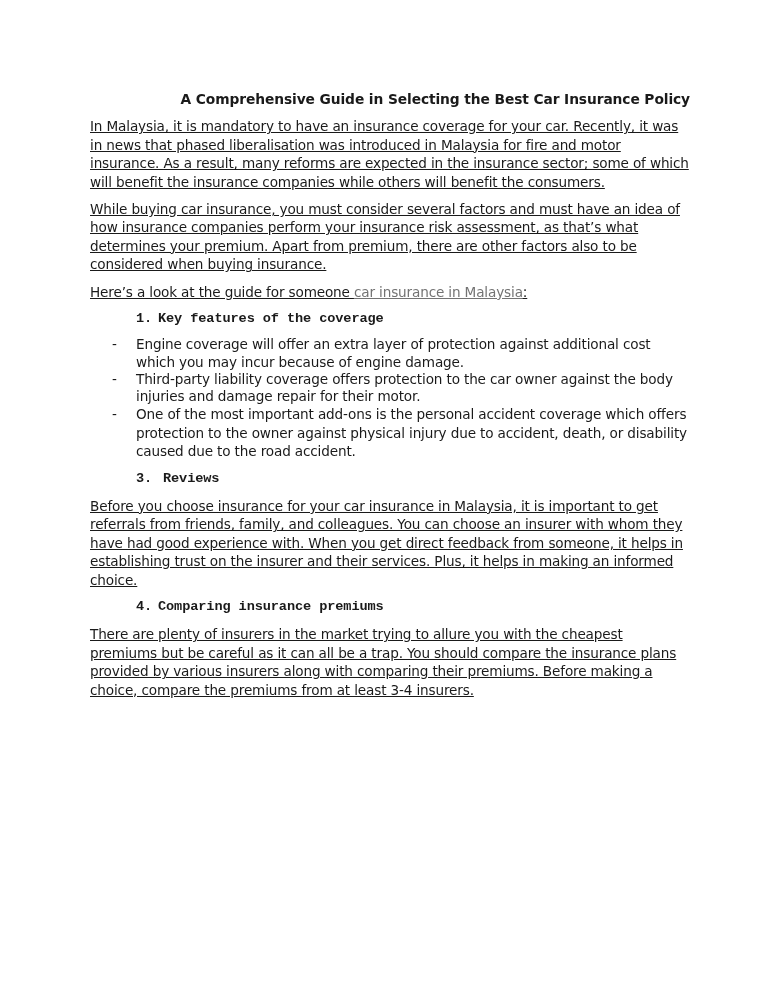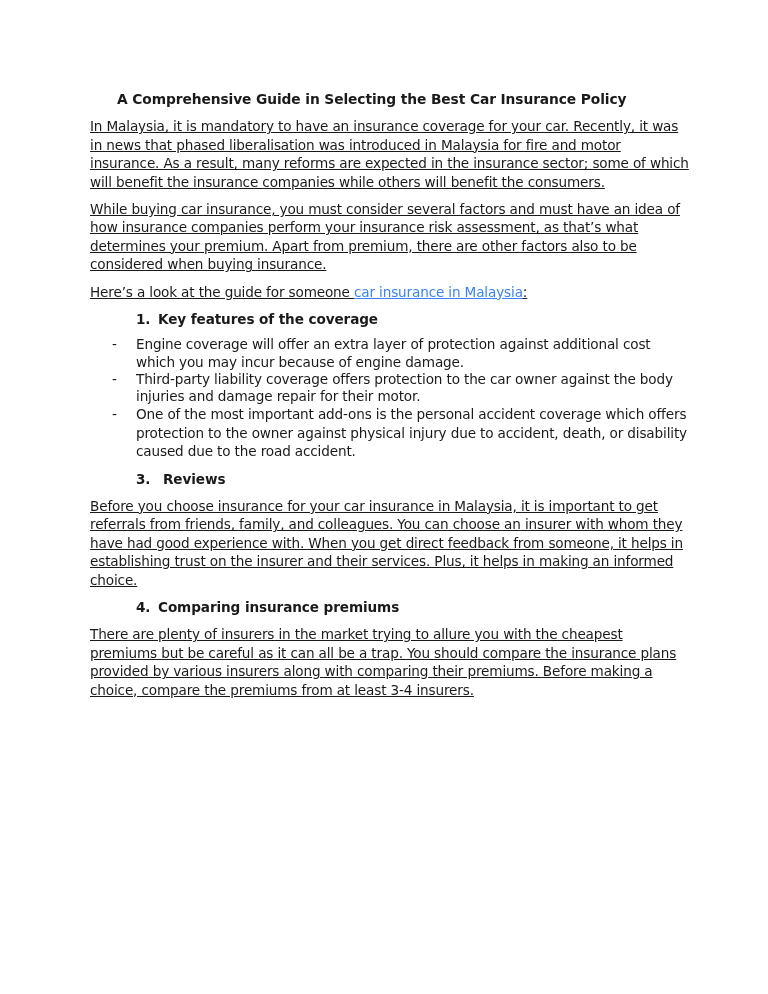--- a/index.html
+++ b/index.html
@@ -3,46 +3,46 @@
   <meta charset="utf-8">
   <style>
     html, body { margin: 0; padding: 0; background: #ffffff; }
     body { width: 768px; height: 994px; overflow: hidden; position: relative; }
     .page {
       position: absolute; left: 90px; top: 90px; width: 600px;
       font-family: "DejaVu Sans", sans-serif;
       font-size: 13.6px; color: #1a1a1a; line-height: 18.4px;
     }
     .title {
-      font-weight: bold; font-size: 13.8px; text-align: left;
-      margin: 0 0 9px 27px; letter-spacing: -0.1px;
+      font-weight: bold; font-size: 13.8px; text-align: right;
+      margin: 0 0 9px 35px; letter-spacing: -0.1px;
     }
     p { margin: 0 0 9px 0; letter-spacing: -0.15px; text-decoration: underline; }
     .heading {
-      font-weight: bold; margin: 0 0 9px 46px; letter-spacing: -0.1px;
+      font-weight: bold; margin: 0 0 9px 46px; letter-spacing: -0.1px; font-family: Liberation Mono, monospace;
     }
     .heading .num { display: inline-block; width: 22px; }
     .heading.wide .num { width: 27px; }
     a.link { color: #1f1f7a; text-decoration: underline; }
     ul.bullets { list-style: none; margin: -1px 0 9px 0; padding: 0; }
     ul.bullets li { position: relative; padding-left: 46px; line-height: 17.2px; letter-spacing: -0.15px; }
     ul.bullets li .dash { position: absolute; left: 22px; top: 0; }
     ul.bullets li:nth-child(3) { line-height: 18.4px; }
   </style>
 </head>
 <body>
 
 <div class="page">
   <div class="title">A Comprehensive Guide in Selecting the Best Car Insurance Policy</div>
 
   <p>In Malaysia, it is mandatory to have an insurance coverage for your car. Recently, it was in news that phased liberalisation was introduced in Malaysia for fire and motor insurance. As a result, many reforms are expected in the insurance sector; some of which will benefit the insurance companies while others will benefit the consumers.</p>
   <p>While buying car insurance, you must consider several factors and must have an idea of how insurance companies perform your insurance risk assessment, as that’s what determines your premium. Apart from premium, there are other factors also to be considered when buying insurance.</p>
 
   <p>
-    <span>Here’s a look at the guide for someone </span><a class="link" href="#" style="color: #3b82f6;">car insurance in Malaysia</a><span>:</span>
+    <span>Here’s a look at the guide for someone </span><a class="link" href="#" style="color: #737373;">car insurance in Malaysia</a><span>:</span>
   </p>
 
   <div class="heading">
     <span class="num">1.</span><span>Key features of the coverage</span>
   </div>
 
   <ul class="bullets">
     <li><span class="dash">-</span><span>Engine coverage will offer an extra layer of protection against additional cost which you may incur because of engine damage.</span></li>
     <li><span class="dash">-</span><span>Third-party liability coverage offers protection to the car owner against the body injuries and damage repair for their motor.</span></li>
     <li><span class="dash">-</span><span>One of the most important add-ons is the personal accident coverage which offers protection to the owner against physical injury due to accident, death, or disability caused due to the road accident.</span></li>

